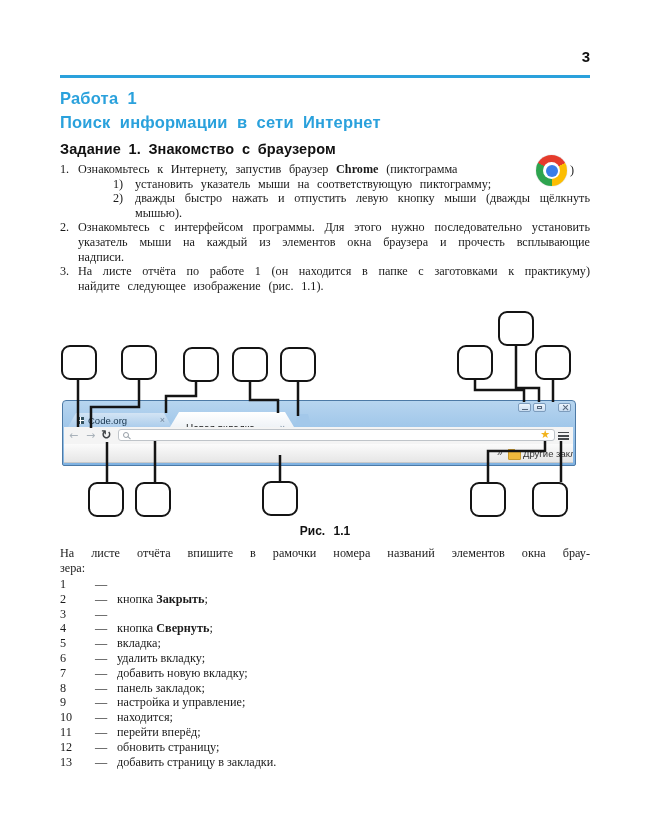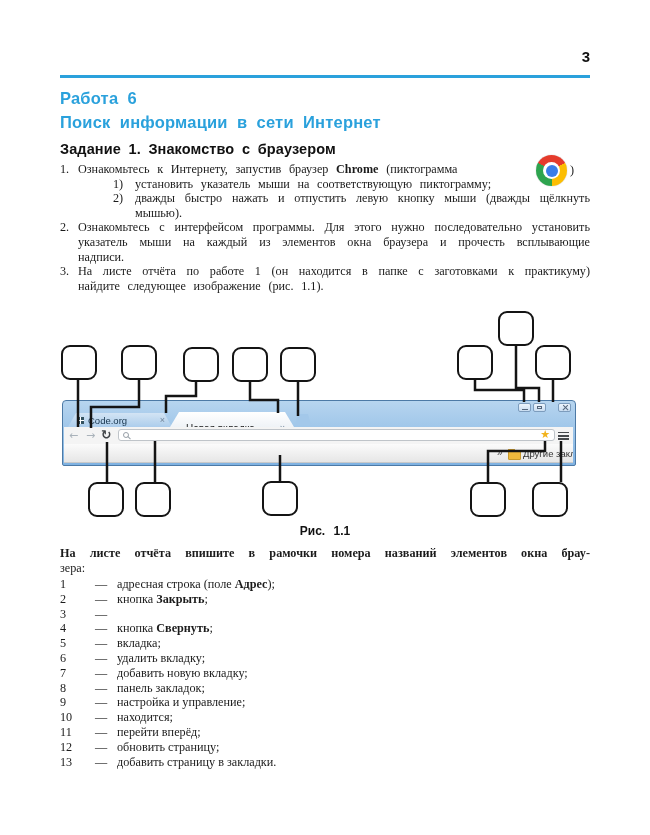--- a/index.html
+++ b/index.html
@@ -103,38 +103,38 @@
   .folder::before { content:""; position:absolute; top:-3px; left:-1px; width:4.5px; height:2px;
                     background:#f0b93c; border:1px solid #c9992c; border-bottom:none;
                     border-radius:1px 1px 0 0; }
   .obk { position:absolute; left:459px; top:4px; font-size:9.5px; color:#333; white-space:nowrap; }
 
   .caption { position:absolute; top:524px; left:0; width:650px; text-align:center;
              font:bold 12px "Liberation Sans", sans-serif; color:#111; word-spacing:5px; }
 
   .outro { position:absolute; top:546px; left:60px; width:530px;
            font-size:12.2px; line-height:14.6px; word-spacing:4.6px; }
-  .outro .l1 { text-align:justify; text-align-last:justify;font-weight:bold; }
+  .outro .l1 { text-align:justify; text-align-last:justify; }
 
   .legend { position:absolute; top:577px; left:60px; width:530px;
             font-size:12.2px; line-height:14.8px; }
   .lrow { display:flex; }
   .lnum { width:35px; flex:0 0 auto; }
   .ldash{ width:22px; flex:0 0 auto; }
 </style>
 </head>
 <body>
 
 <div class="page">
 
   <div class="pagenum">3</div>
   <div class="rule"></div>
 
   <div class="worktitle">
-    <div>Работа 6</div>
+    <div>Работа 1</div>
     <div>Поиск информации в сети Интернет</div>
   </div>
 
   <div class="taskhead">Задание 1. Знакомство с браузером</div>
 
   <div class="instructions">
     <div class="li">
       <span class="num">1.</span><span>Ознакомьтесь к Интернету, запустив браузер </span><b>Chrome</b><span> (пиктограмма</span>
       <span class="chrome-anchor">
         <span class="chrome"></span>
@@ -231,21 +231,20 @@
 
   <div class="outro">
     <div class="l1">На листе отчёта впишите в рамочки номера названий элементов окна брау-</div>
     <div>зера:</div>
   </div>
 
   <div class="legend">
     <div class="lrow">
         <span class="lnum">1</span>
         <span class="ldash">—</span>
-        <span><span>адресная строка (поле </span><b>Адрес</b><span>);</span></span>
       </div>
     <div class="lrow">
         <span class="lnum">2</span>
         <span class="ldash">—</span>
         <span><span>кнопка </span><b>Закрыть</b><span>;</span></span>
       </div>
     <div class="lrow">
         <span class="lnum">3</span>
         <span class="ldash">—</span>
       </div>

